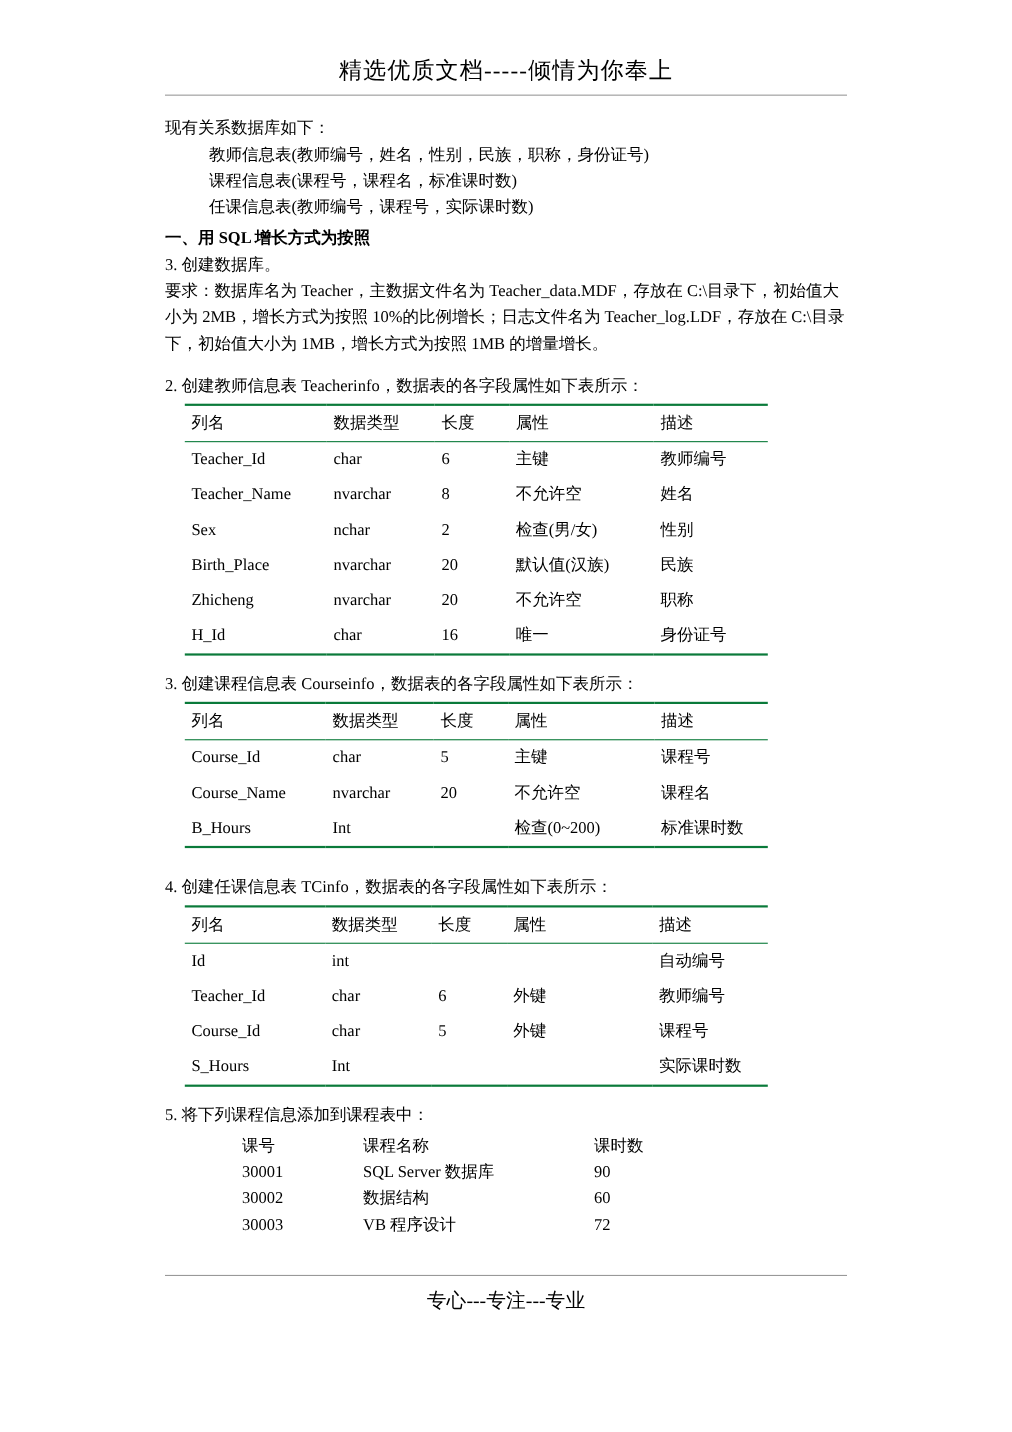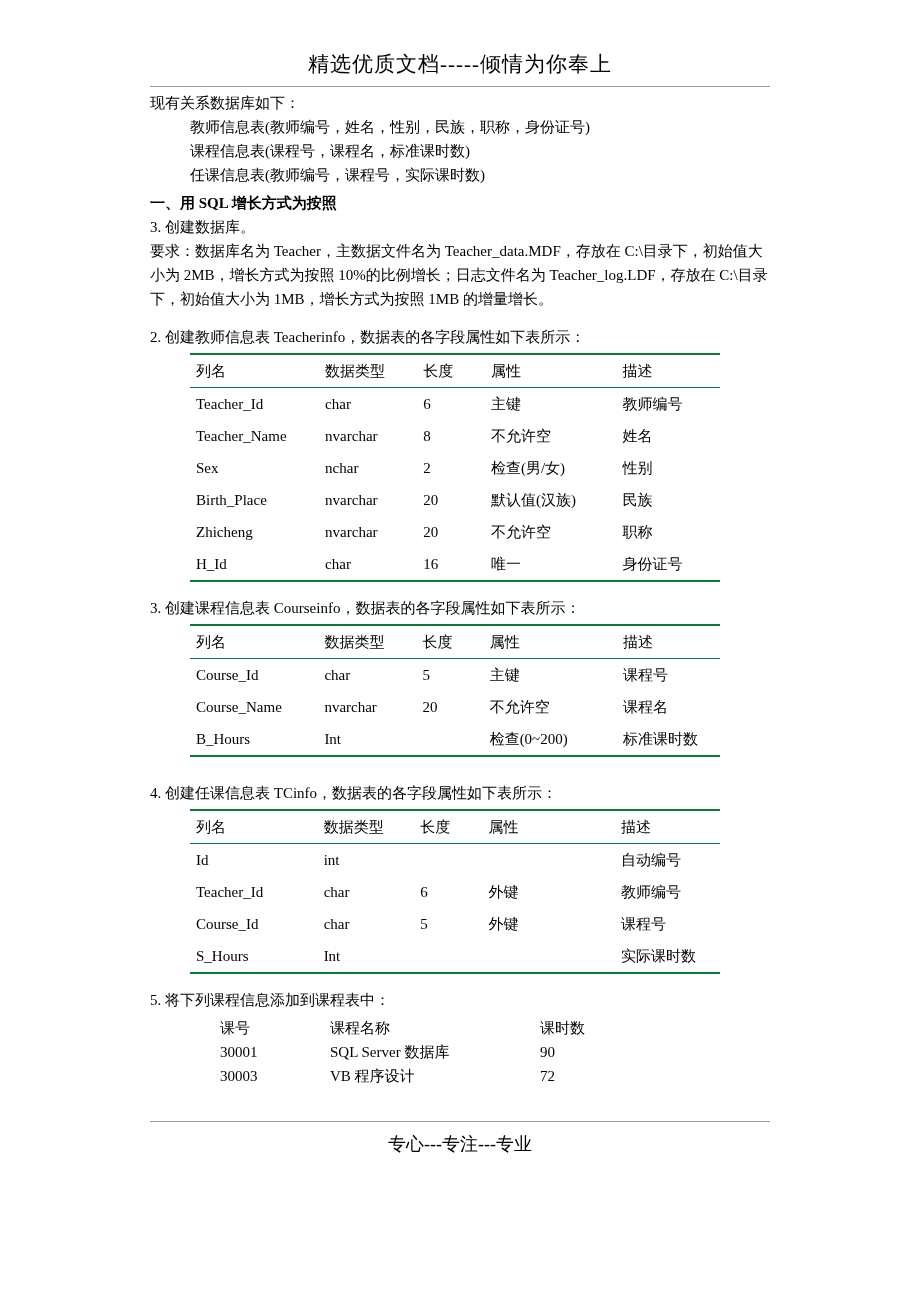--- a/index.html
+++ b/index.html
@@ -12,36 +12,36 @@
     .page {
       padding: 50px 150px 30px 150px;
       box-sizing: border-box;
     }
     .header {
       text-align: center;
       font-size: 21px;
       font-family: "SimSun", serif;
       padding-bottom: 8px;
       border-bottom: 1px solid #999;
-      margin-bottom: 4px;
+      margin-bottom: 18px;
       letter-spacing: 1px;
     }
     .body-text {
       font-size: 15px;
       line-height: 1.6;
     }
     .indent1 { padding-left: 40px; }
     .section-title {
       font-weight: bold;
       font-size: 15px;
       margin-top: 4px;
     }
     table {
       border-collapse: collapse;
-      margin: 4px 0 14px 40px;
+      margin: 4px 0 14px 18px;
       font-size: 15px;
       width: 530px;
     }
     table.t1 th, table.t1 td,
     table.t2 th, table.t2 td,
     table.t3 th, table.t3 td {
       text-align: left;
       padding: 4px 6px;
       font-weight: normal;
     }
@@ -226,20 +226,25 @@
         <td style="width:90px">课号</td>
         <td style="width:190px">课程名称</td>
         <td>课时数</td>
       </tr>
       <tr>
         <td class="roman">30001</td>
         <td>SQL Server 数据库</td>
         <td class="roman">90</td>
       </tr>
       <tr>
+        <td class="roman">30002</td>
+        <td>数据结构</td>
+        <td class="roman">60</td>
+      </tr>
+      <tr>
         <td class="roman">30003</td>
         <td>VB 程序设计</td>
         <td class="roman">72</td>
       </tr>
     </tbody>
       </table>
 
   </div>
 
   <div class="footer">专心---专注---专业</div>

